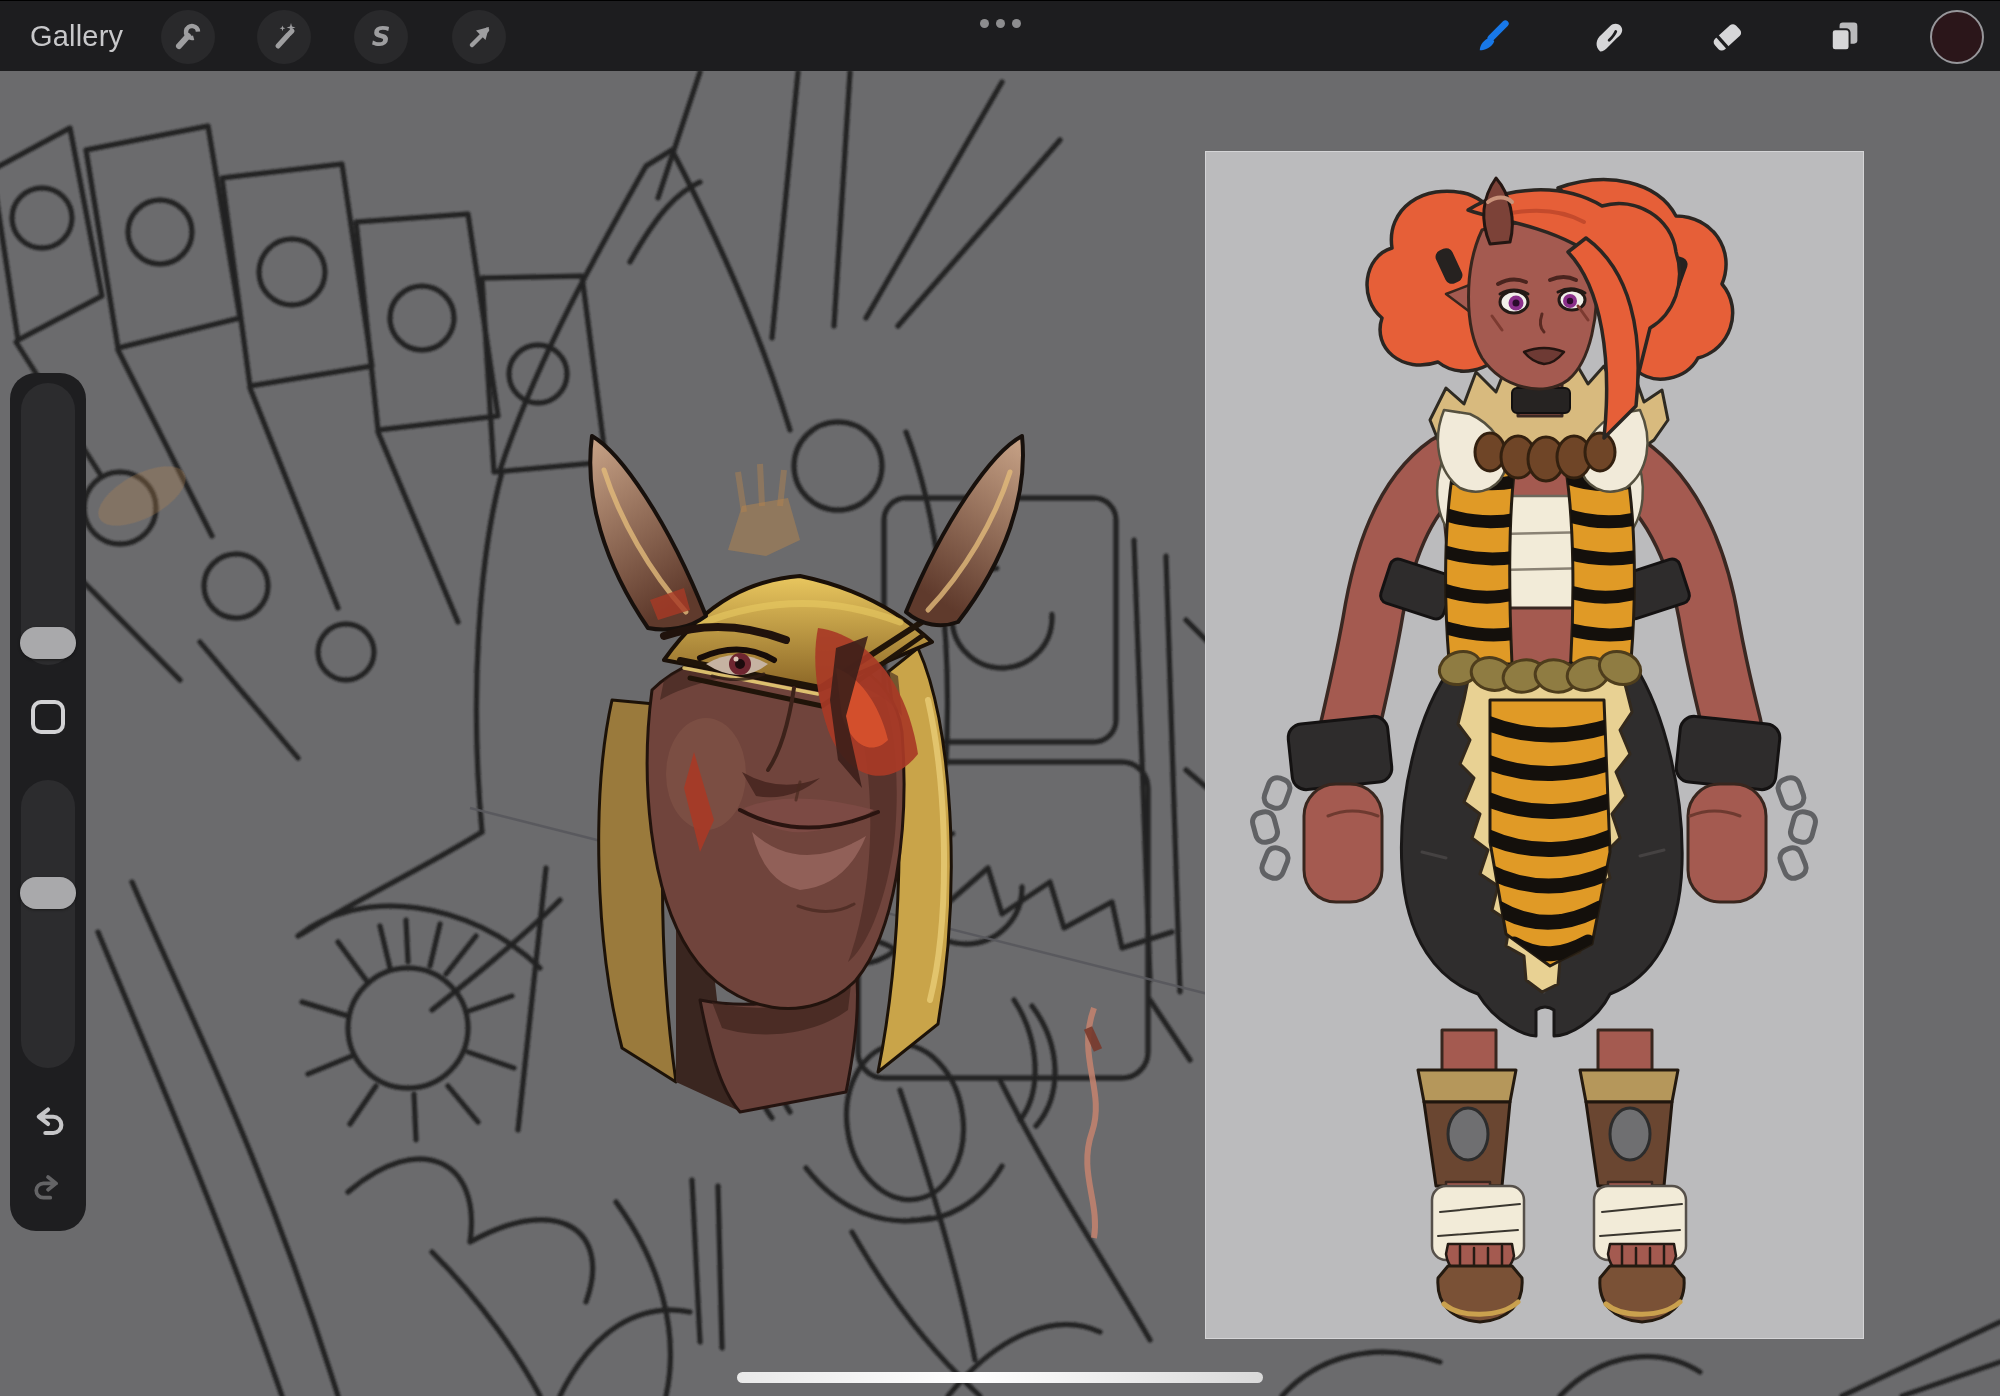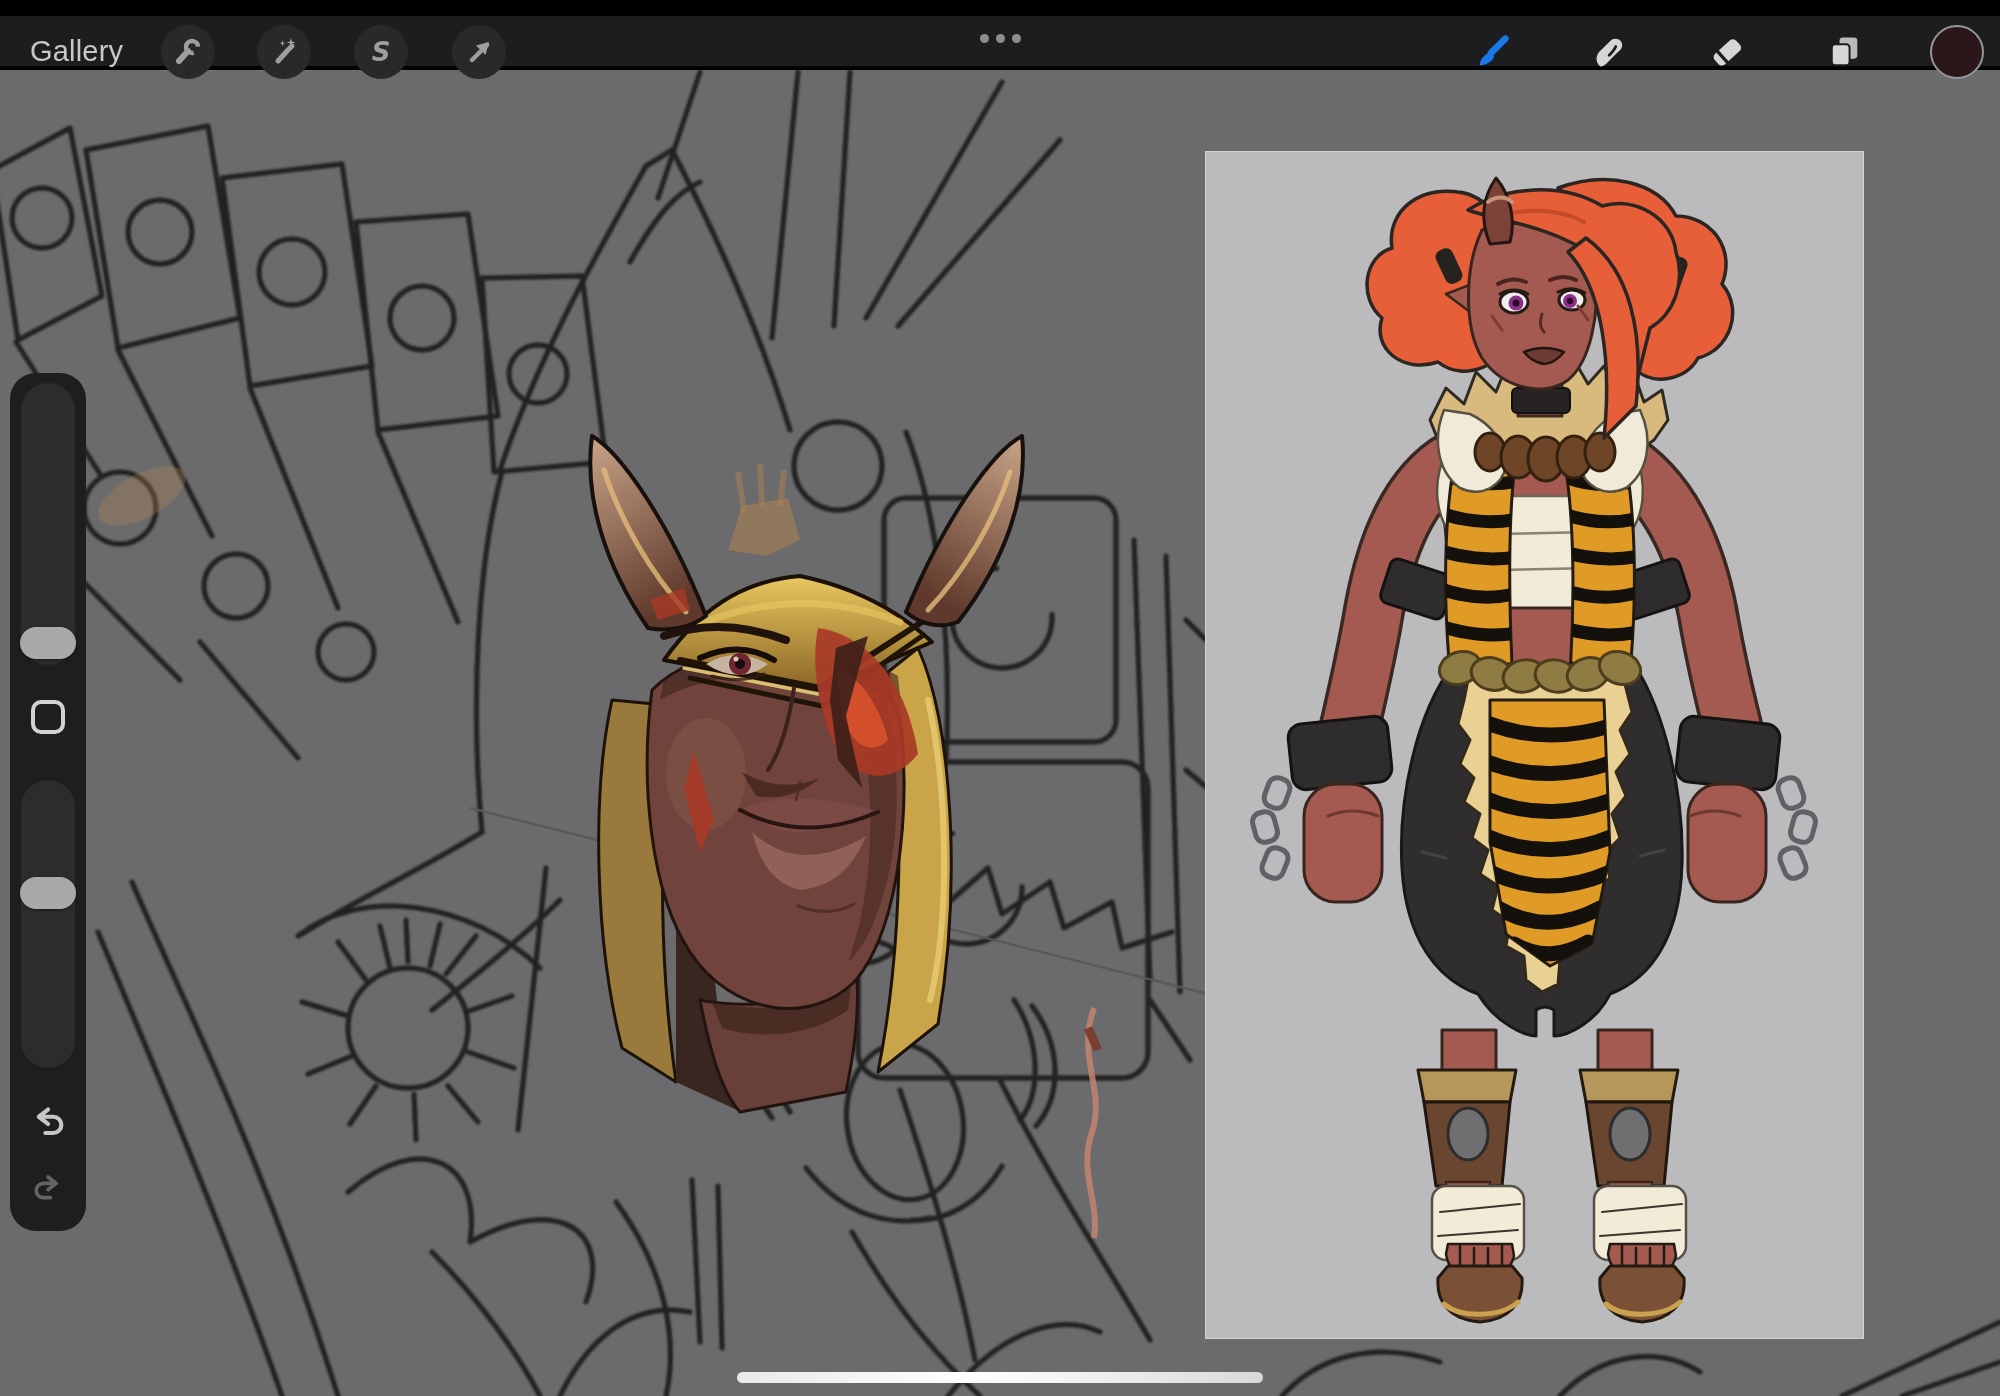--- a/index.html
+++ b/index.html
@@ -1,19 +1,19 @@
 <!DOCTYPE html>
 <html><head>
 <meta charset="utf-8">
 <style>
   html,body{margin:0;padding:0;background:#000;}
   body{width:2000px;height:1396px;overflow:hidden;position:relative;
        font-family:"Liberation Sans","DejaVu Sans",sans-serif;}
   
-  .topbar{position:absolute;left:0;top:16px;width:2000px;height:50px;background:#1d1d1f;z-index:40;}
+  .topbar{position:absolute;left:0;top:1px;width:2000px;height:70px;background:#1d1d1f;z-index:40;}
   .gallery-label{position:absolute;left:30px;top:0;height:70px;line-height:70px;
        font-size:29px;color:#c8c8ca;letter-spacing:.2px;cursor:default;}
   .tool-btn{position:absolute;top:9px;width:54px;height:54px;border-radius:50%;
        background:#29292b;display:flex;align-items:center;justify-content:center;}
   .tool-btn svg{display:block;}
   .flat-btn{position:absolute;top:9px;width:54px;height:54px;display:flex;align-items:center;justify-content:center;}
   .dots{position:absolute;left:968px;top:12px;width:64px;height:20px;display:flex;gap:7px;
        align-items:center;justify-content:center;}
   .dots i{width:9px;height:9px;border-radius:50%;background:#8d8d8f;display:block;}
   .color-swatch{position:absolute;left:1930px;top:9px;width:54px;height:54px;border-radius:50%;

